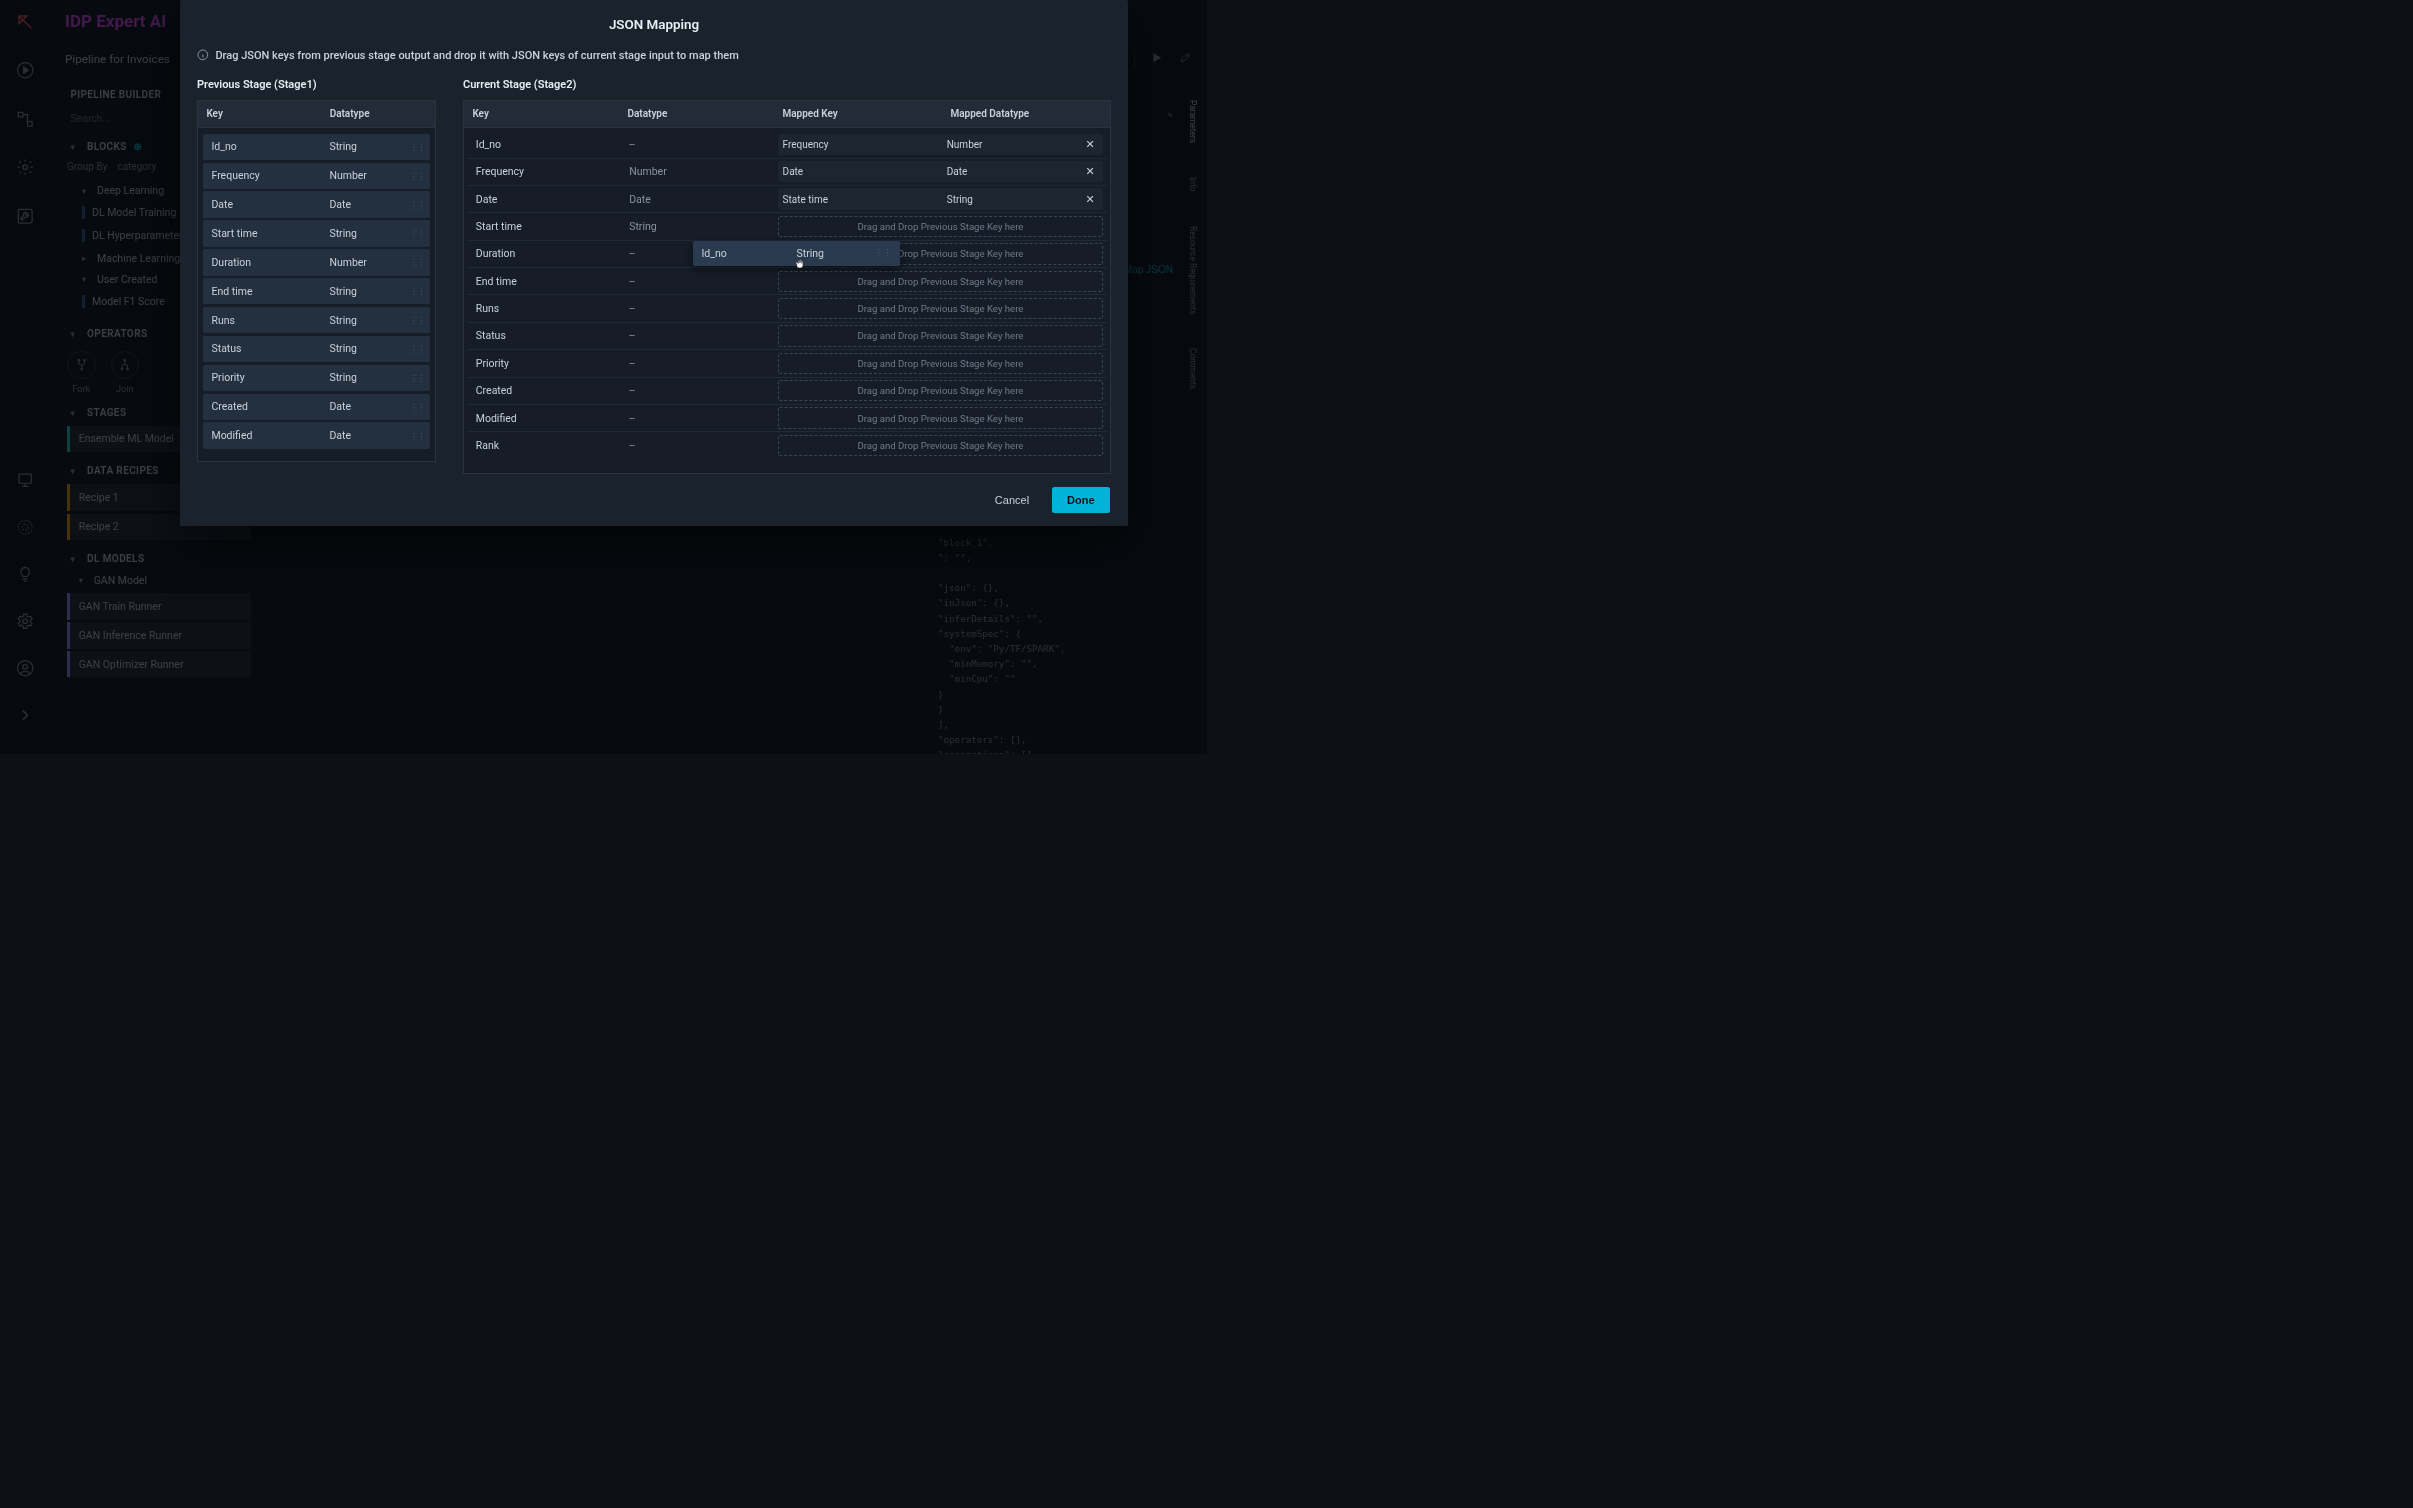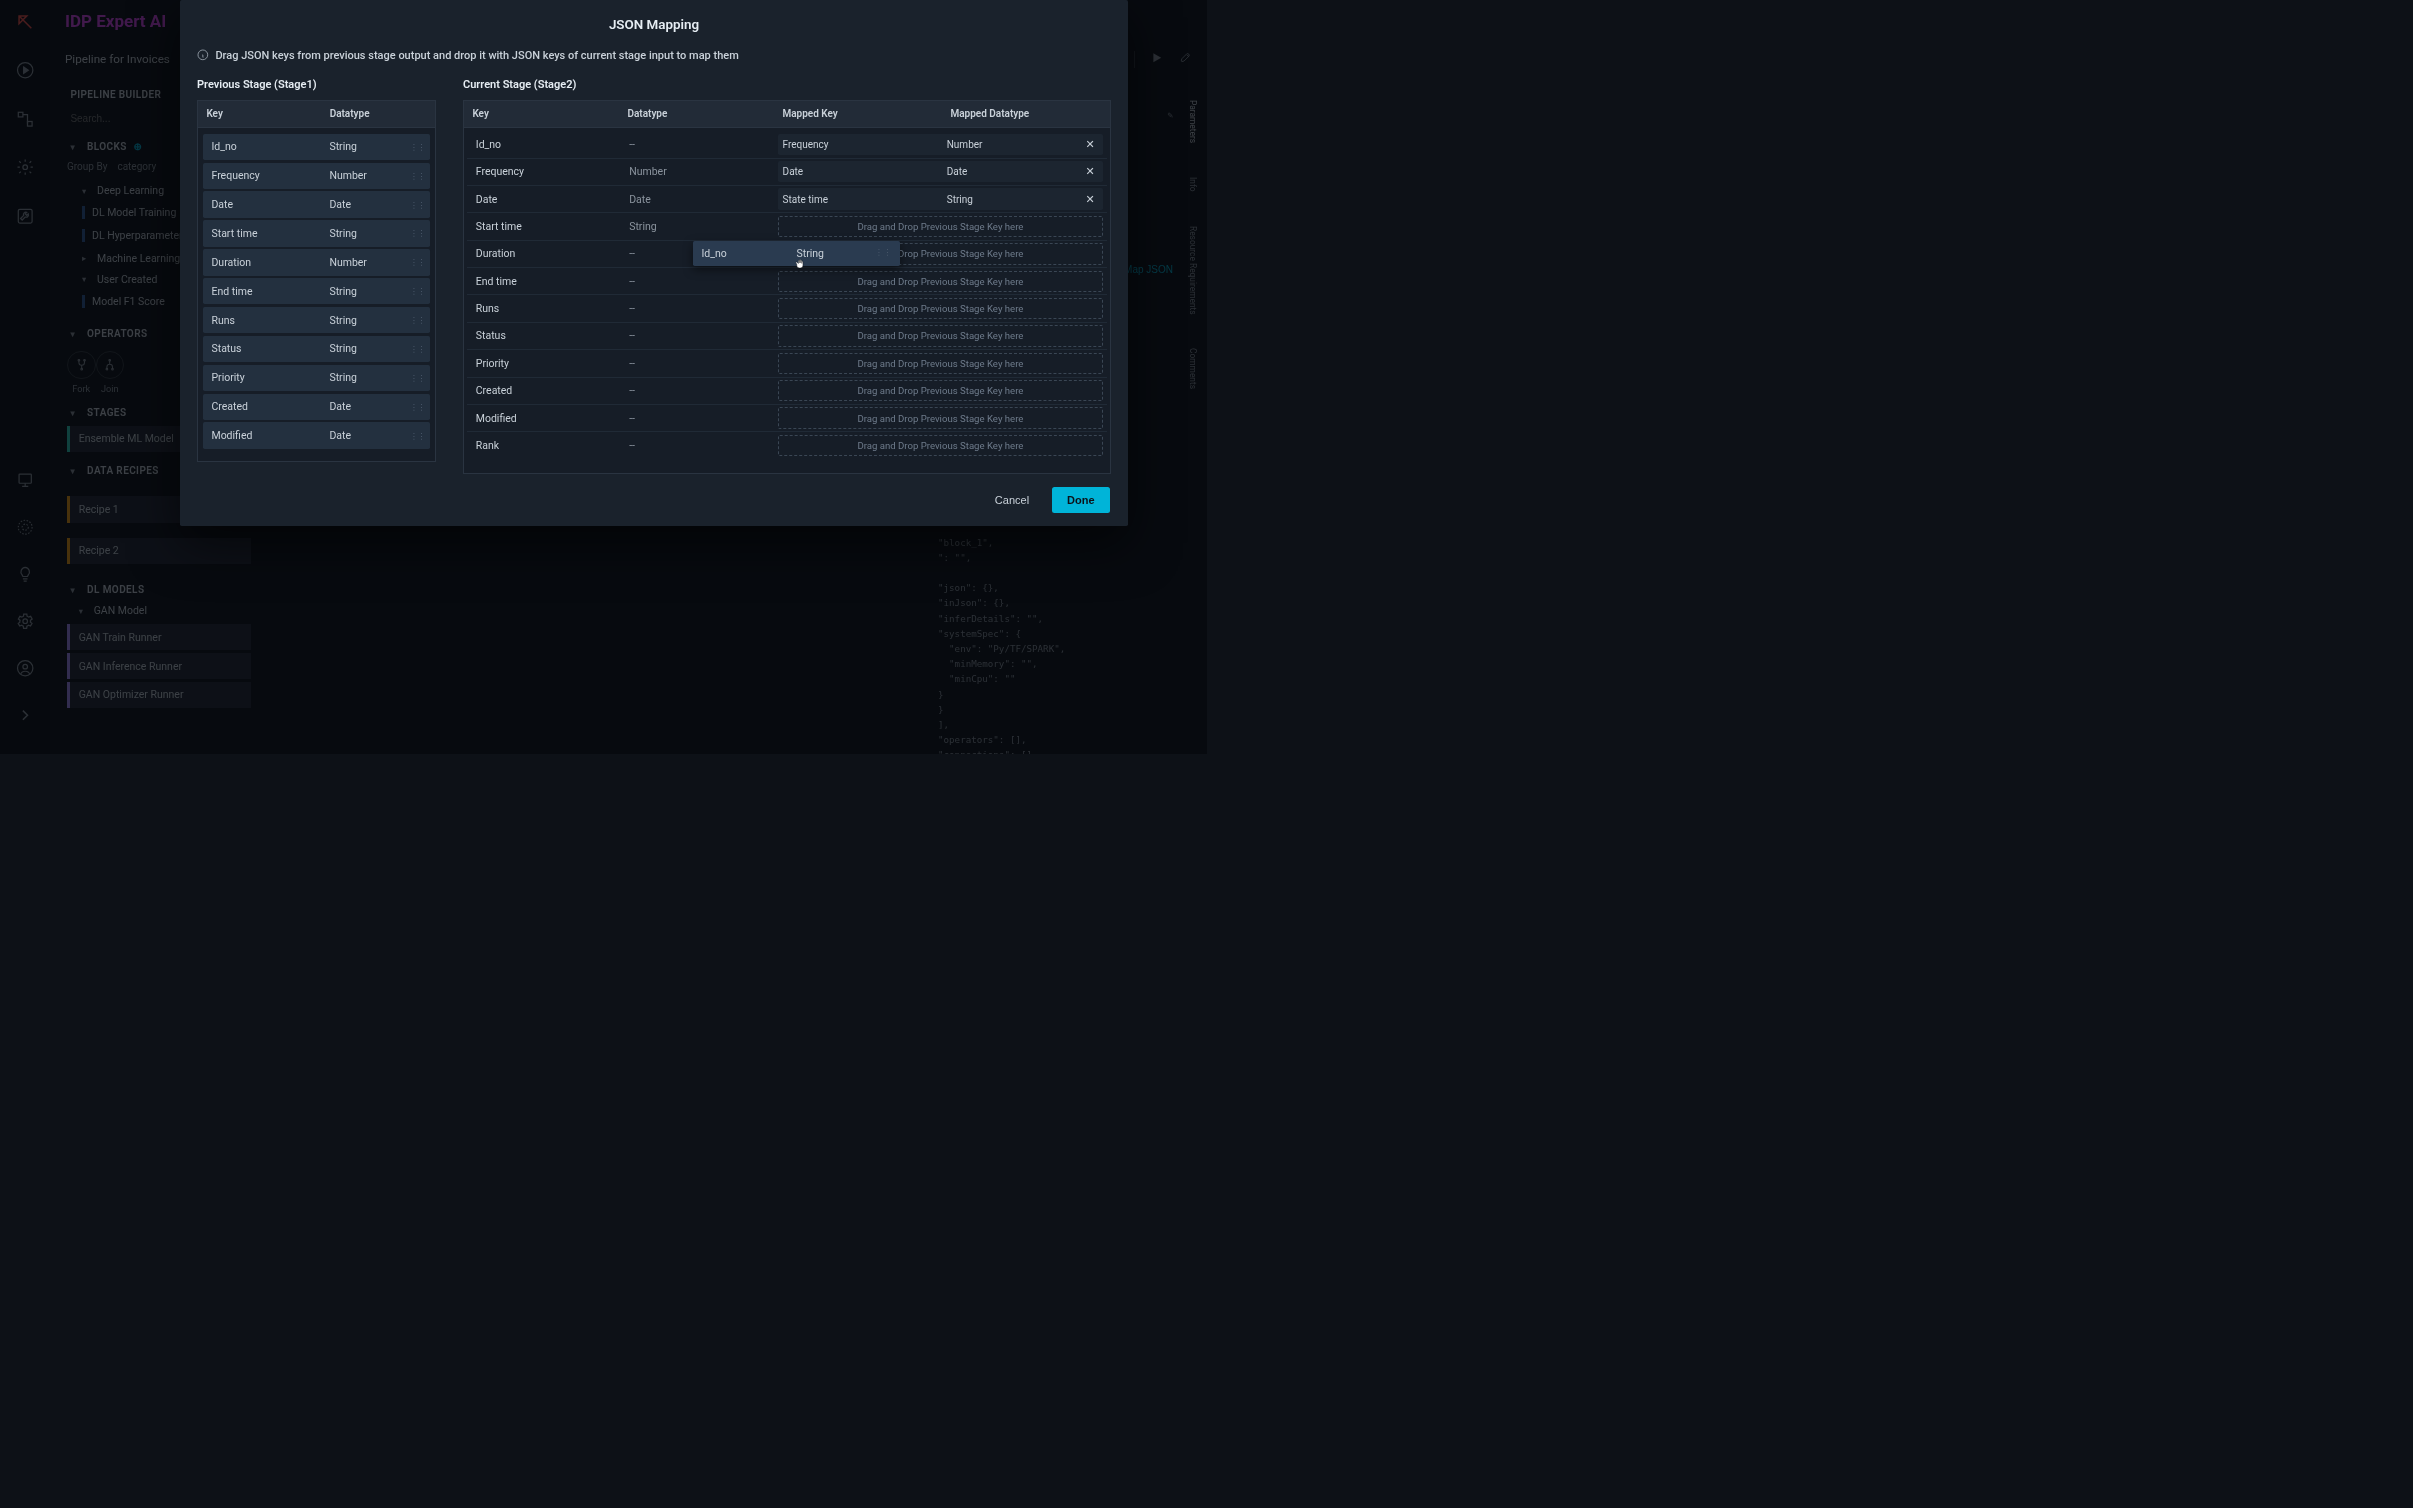--- a/index.html
+++ b/index.html
@@ -51,25 +51,25 @@
 .sidebar .sec-title { font-size:10px; letter-spacing:0.4px; color:#c9d1d9; font-weight:600; display:flex; align-items:center; gap:6.7px; padding:5px 3.4px;}
 .sidebar .search { margin:5px 0 8.4px 0; }
 .sidebar .search input { width:100%; background:transparent; border:none; color:#8b949e; font-size:10px; padding:3.4px;}
 .sidebar .groupby { display:flex; align-items:center; gap:10px; margin:3.4px 0 8.4px 0; font-size:10px; color:#8b949e;}
 .sidebar .chev { font-size:8.4px; color:#8b949e; width:10px; display:inline-block;}
 .sidebar .tree-node { font-size:10.5px; color:#c9d1d9; padding:4.2px 0 4.2px 15px; display:flex; align-items:center; gap:5px;}
 .sidebar .leaf { padding:5px 0 5px 25px; font-size:10.5px; color:#c9d1d9; position:relative;}
 .sidebar .leaf::before { content:""; position:absolute; left:15px; top:5px; bottom:5px; width:2.5px; background:#2f5f9e;}
 .sidebar .stage-item { padding:6.7px 5px 6.7px 11.7px; font-size:10.5px; position:relative; background:#202733; margin:2.5px 0;}
 .sidebar .stage-item::before { content:""; position:absolute; left:0; top:0; bottom:0; width:3.4px; background:#2dd4bf;}
-.sidebar .recipe-item { padding:6.7px 5px 6.7px 11.7px; font-size:10.5px; position:relative; background:#202733; margin:15px 0;}
+.sidebar .recipe-item { padding:6.7px 5px 6.7px 11.7px; font-size:10.5px; position:relative; background:#202733; margin:3px 0;}
 .sidebar .recipe-item::before { content:""; position:absolute; left:0; top:0; bottom:0; width:3.4px; background:#f59e0b;}
 .sidebar .dl-item { padding:6.7px 5px 6.7px 11.7px; font-size:10.5px; position:relative; background:#202733; margin:2.5px 0;}
 .sidebar .dl-item::before { content:""; position:absolute; left:0; top:0; bottom:0; width:3.4px; background:#a78bfa;}
-.sidebar .ops-row { display:flex; margin:6.7px 0 8.4px 0;}
+.sidebar .ops-row { display:flex; gap:15px; margin:6.7px 0 8.4px 0;}
 .sidebar .op { display:flex; flex-direction:column; align-items:center; gap:3.4px; font-size:9.2px; color:#8b949e;}
 .sidebar .op .op-ic { width:28.5px; height:28.5px; border:0.8px solid #30363d; border-radius:50%; display:flex; align-items:center; justify-content:center;}
 .sidebar .add-ic { color:#00b4d8; }
 
 
 .right-panel {
   position:absolute; right:34px; top:92px; width:235px; bottom:0;
   font-family: Menlo, monospace; font-size:9.2px; color:#8b949e;
   line-height:1.65; white-space:pre;
 }

